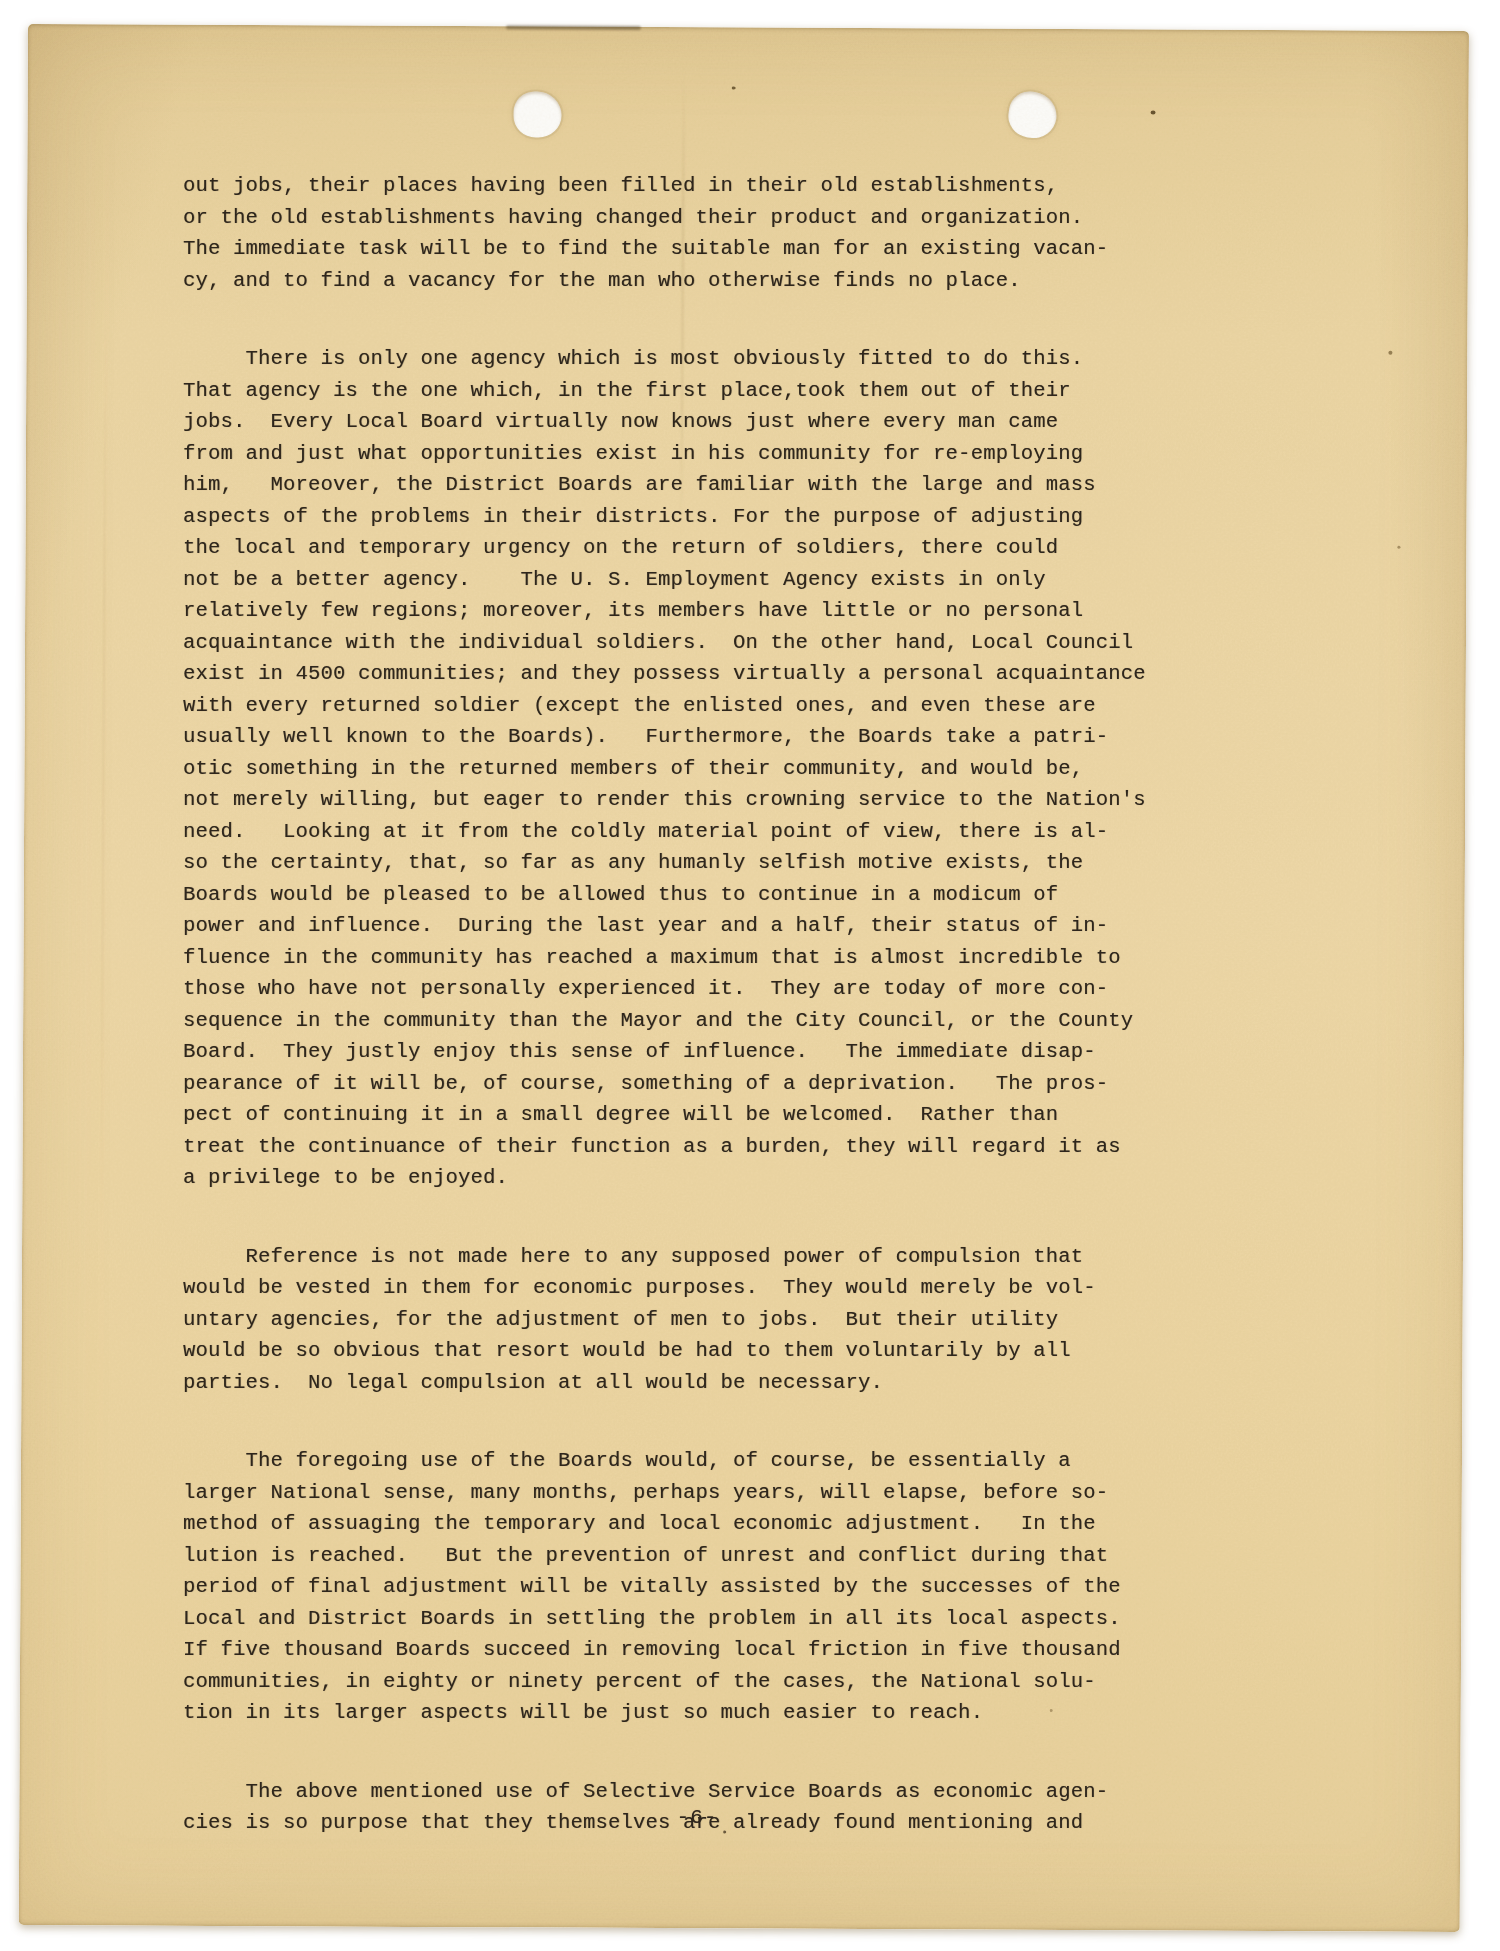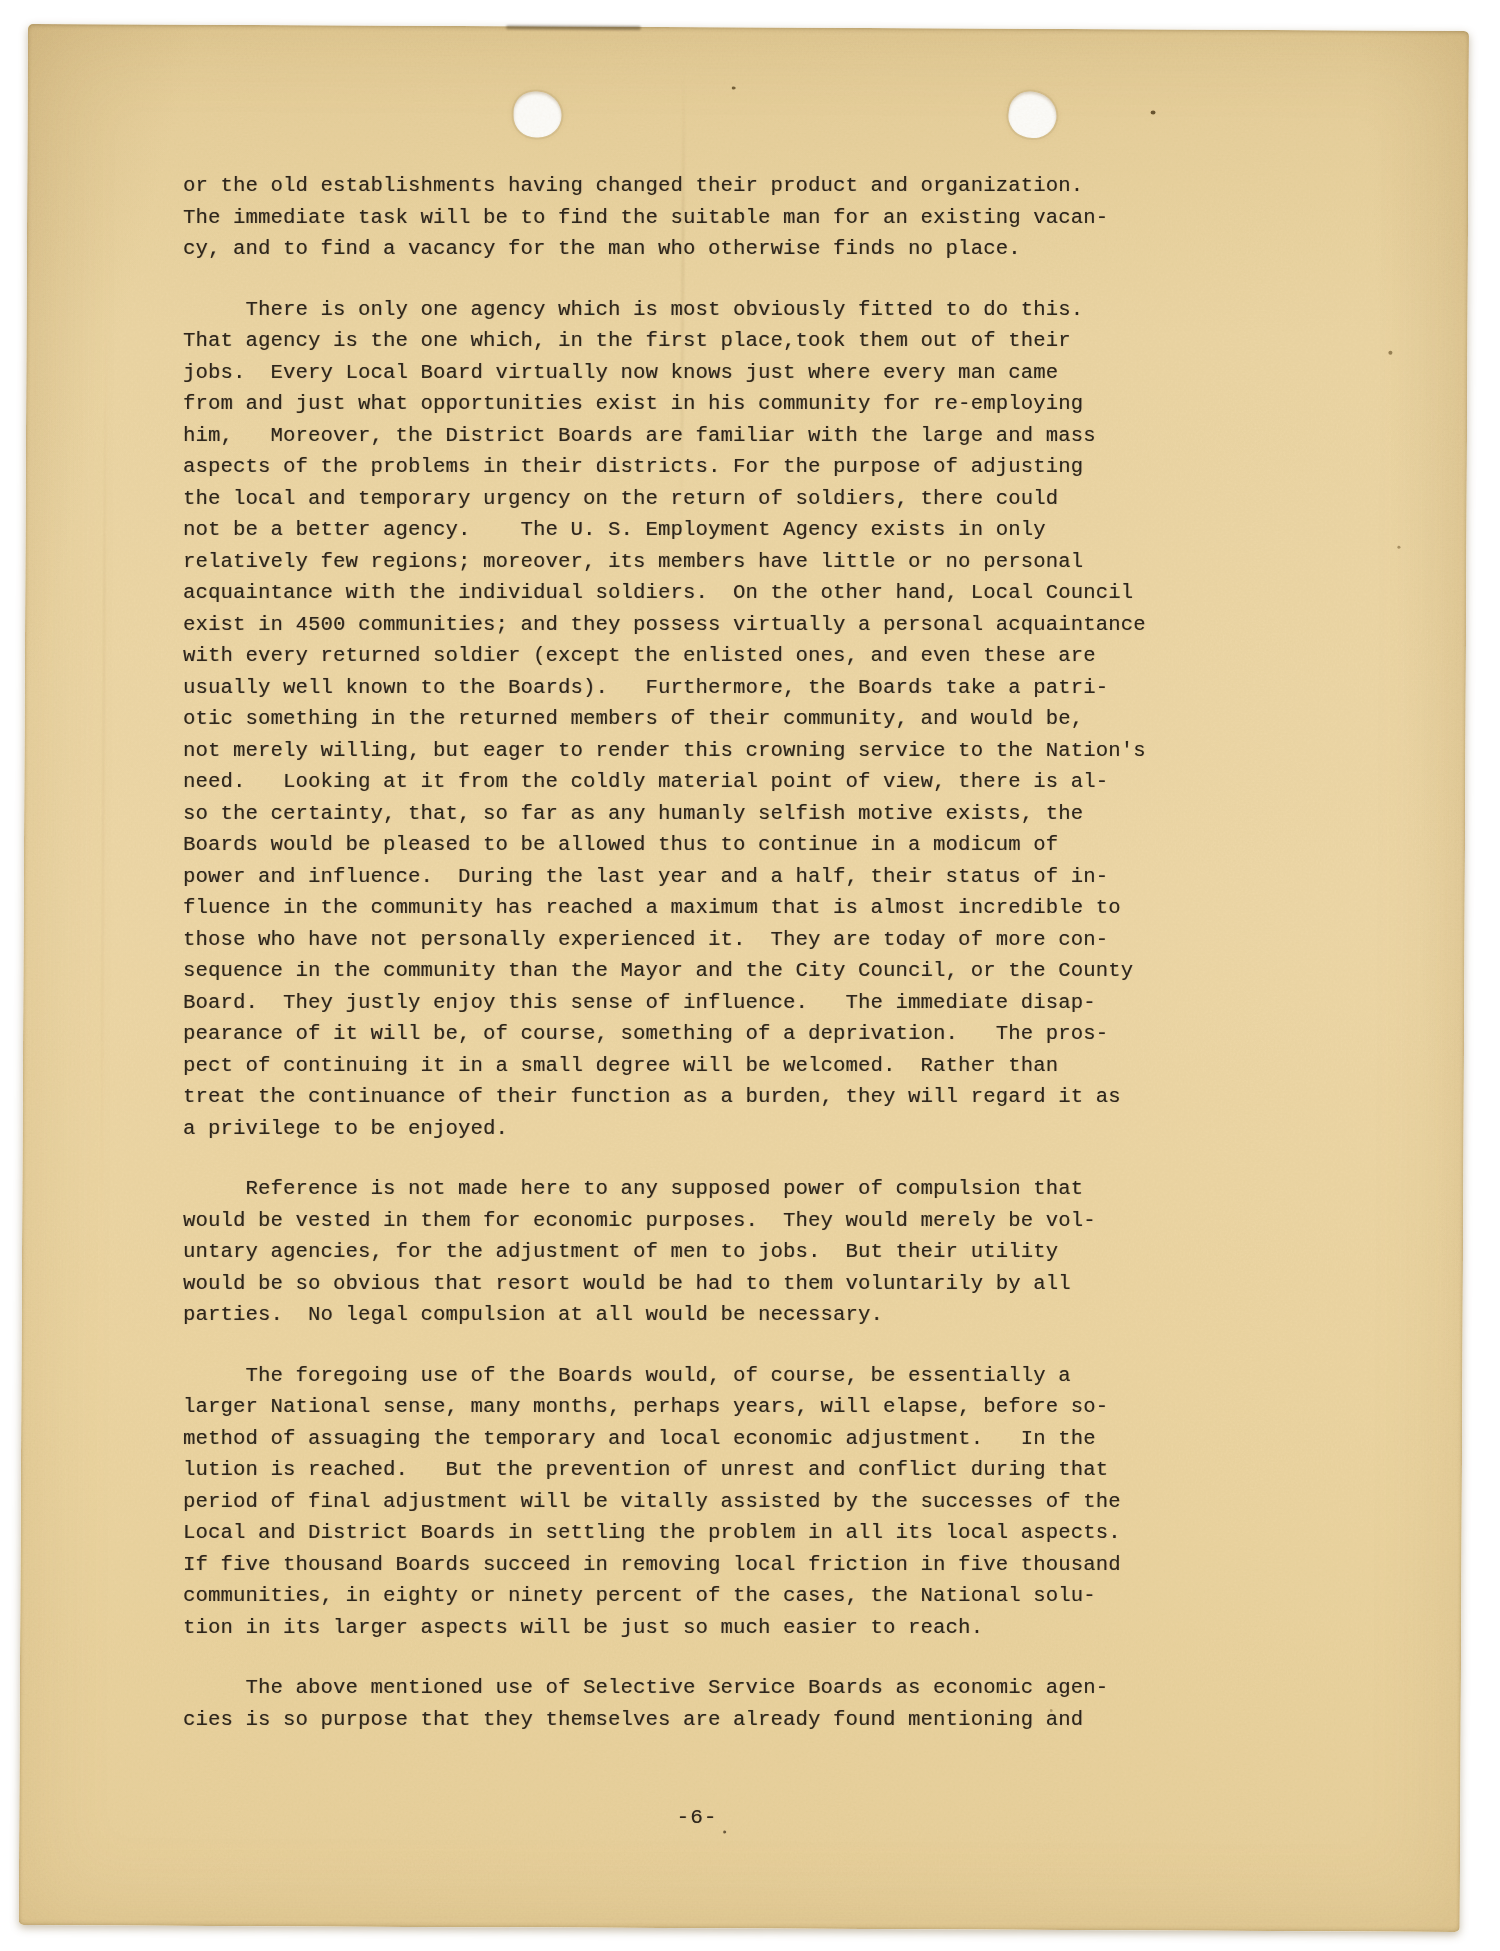--- a/index.html
+++ b/index.html
@@ -69,21 +69,21 @@
     position: absolute;
     left: 155px;
     top: 146px;
     width: 1010px;
     color: var(--ink, #2e261c);
     font-size: 20.5px;
     line-height: 31.5px;
     letter-spacing: 0.2px;
     text-shadow: 0.4px 0.3px 0.7px rgba(46,38,28,0.45);
   }
-  .paragraph + .paragraph { margin-top: 29px; }
+  .paragraph + .paragraph { margin-top: 47px; }
   .line { white-space: pre; }
   .page-number {
     position: absolute;
     left: 519px;
     top: 1782px;
     width: 300px;
     text-align: center;
     color: var(--ink, #2e261c);
     font-size: 21px;
     letter-spacing: 1px;
@@ -129,20 +129,21 @@
     <div class="speck speck-1"></div>
     <div class="speck speck-2"></div>
     <div class="speck speck-3"></div>
     <div class="speck speck-4"></div>
     <div class="speck speck-5"></div>
     <div class="speck speck-6"></div>
 
     <div class="inner">
       <div class="text-block">
           <div class="paragraph">
+            <div class="line">out jobs, their places having been filled in their old establishments,</div>
             <div class="line">or the old establishments having changed their product and organization.</div>
             <div class="line">The immediate task will be to find the suitable man for an existing vacan-</div>
             <div class="line">cy, and to find a vacancy for the man who otherwise finds no place.</div>
           </div>
           <div class="paragraph">
             <div class="line">     There is only one agency which is most obviously fitted to do this.</div>
             <div class="line">That agency is the one which, in the first place,took them out of their</div>
             <div class="line">jobs.  Every Local Board virtually now knows just where every man came</div>
             <div class="line">from and just what opportunities exist in his community for re-employing</div>
             <div class="line">him,   Moreover, the District Boards are familiar with the large and mass</div>

